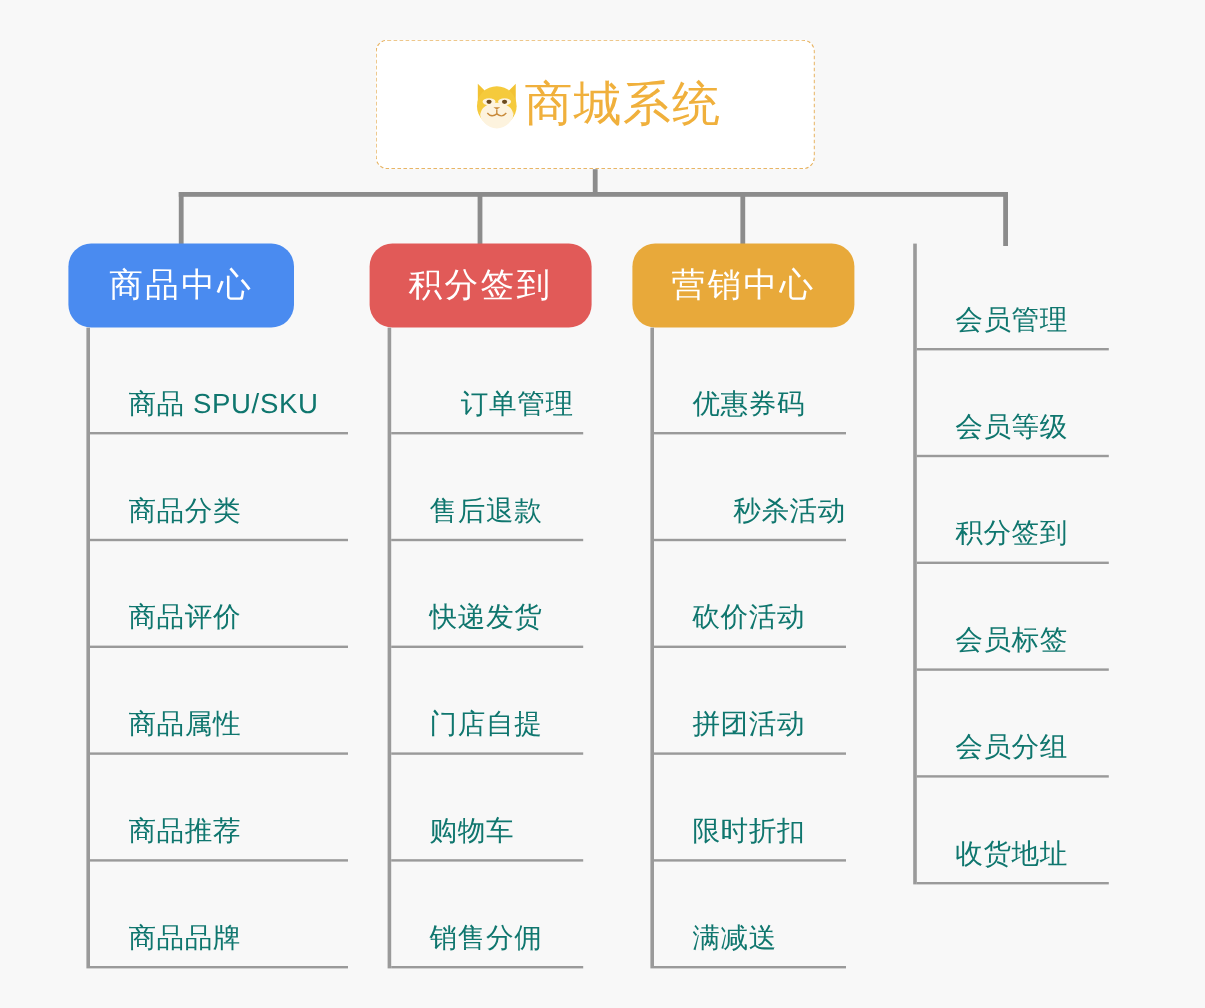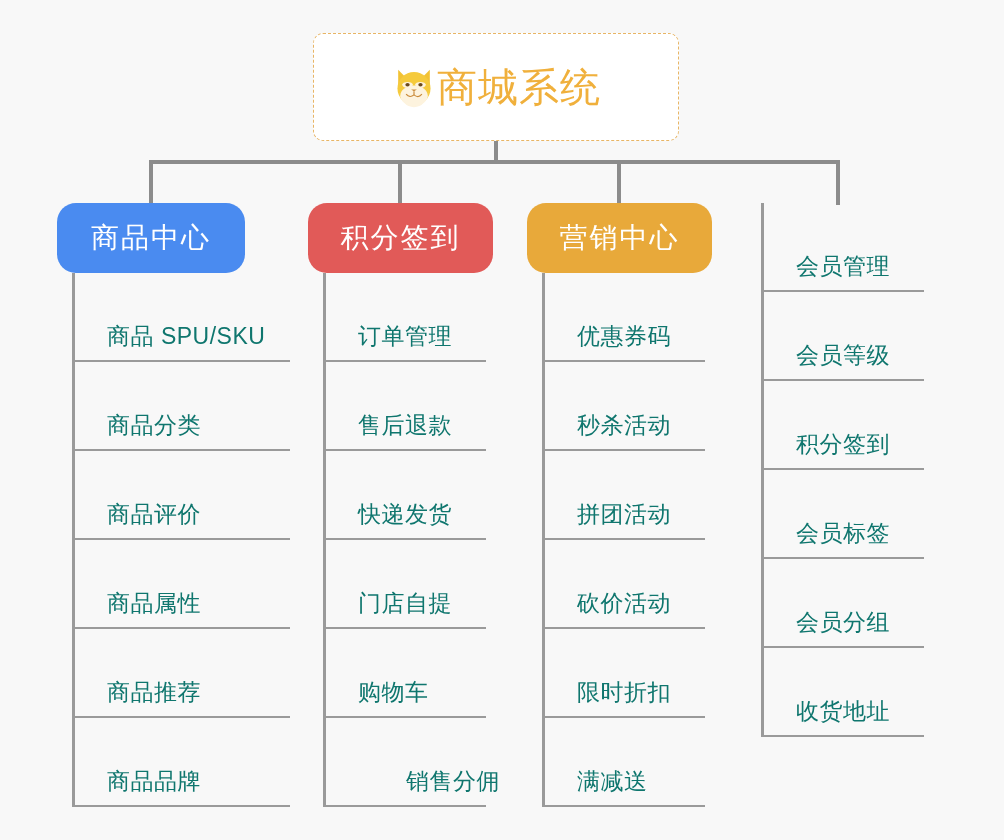--- a/index.html
+++ b/index.html
@@ -157,56 +157,56 @@
         <div class="leaf-item" style="width: 215px; text-align: right;">
           <span class="leaf-label">商品品牌</span>
         </div>
       </div>
     </div>
     <div class="column" style="left: 308px;">
       <div class="cat-header" style="width: 185px; background: rgb(225, 90, 88);">
         <span>积分签到</span>
       </div>
       <div class="leaf-list">
-        <div class="leaf-item" style="width: 160px;">
+        <div class="leaf-item" style="width: 160px; padding-left: 26px;">
           <span class="leaf-label">订单管理</span>
         </div>
         <div class="leaf-item" style="width: 160px;">
           <span class="leaf-label">售后退款</span>
         </div>
         <div class="leaf-item" style="width: 160px;">
           <span class="leaf-label">快递发货</span>
         </div>
         <div class="leaf-item" style="width: 160px; text-align: right;">
           <span class="leaf-label">门店自提</span>
         </div>
         <div class="leaf-item" style="width: 160px;">
           <span class="leaf-label">购物车</span>
         </div>
-        <div class="leaf-item" style="width: 160px; padding-left: 48px;">
+        <div class="leaf-item" style="width: 160px;">
           <span class="leaf-label">销售分佣</span>
         </div>
       </div>
     </div>
     <div class="column" style="left: 527px;">
       <div class="cat-header" style="width: 185px; background: rgb(232, 169, 58);">
         <span>营销中心</span>
       </div>
       <div class="leaf-list">
         <div class="leaf-item" style="width: 160px;">
           <span class="leaf-label">优惠券码</span>
         </div>
-        <div class="leaf-item" style="width: 160px;">
+        <div class="leaf-item" style="width: 160px; justify-content: flex-end;">
           <span class="leaf-label">秒杀活动</span>
         </div>
         <div class="leaf-item" style="width: 160px;">
+          <span class="leaf-label">砍价活动</span>
+        </div>
+        <div class="leaf-item" style="width: 160px;">
           <span class="leaf-label">拼团活动</span>
-        </div>
-        <div class="leaf-item" style="width: 160px;">
-          <span class="leaf-label">砍价活动</span>
         </div>
         <div class="leaf-item" style="width: 160px;">
           <span class="leaf-label">限时折扣</span>
         </div>
         <div class="leaf-item" style="width: 160px;">
           <span class="leaf-label">满减送</span>
         </div>
       </div>
     </div>
     <div class="column" style="left: 746px;">

